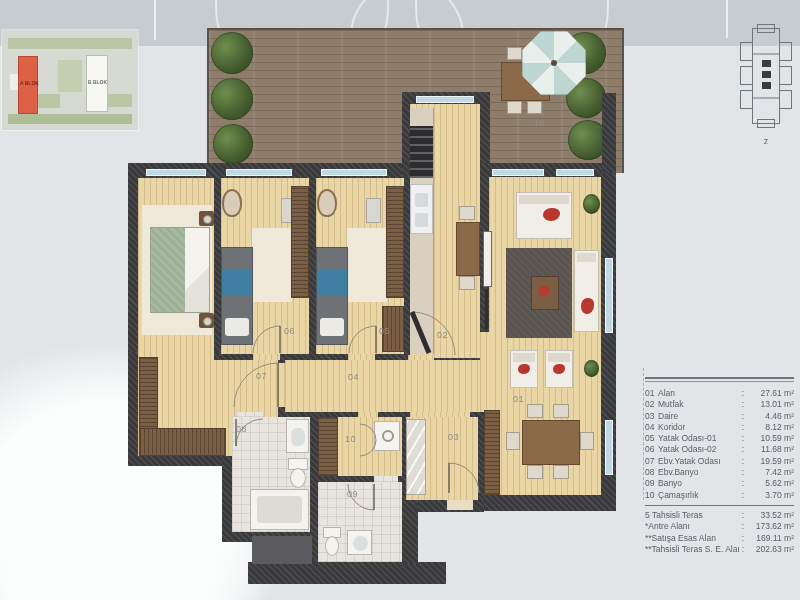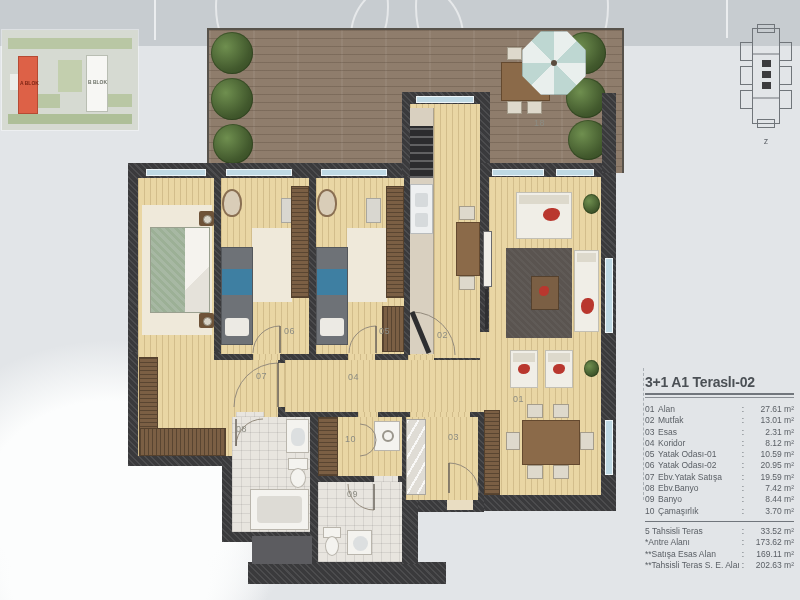--- a/index.html
+++ b/index.html
@@ -289,76 +289,75 @@
   <span class="abs plabel" style="left:348px;top:372px;">04</span>
   <span class="abs plabel" style="left:379px;top:326px;">05</span>
   <span class="abs plabel" style="left:284px;top:326px;">06</span>
   <span class="abs plabel" style="left:256px;top:371px;">07</span>
   <span class="abs plabel" style="left:236px;top:424px;">08</span>
   <span class="abs plabel" style="left:347px;top:489px;">09</span>
   <span class="abs plabel" style="left:345px;top:434px;">10</span>
   <span class="abs plabel" style="left:534px;top:118px;">18</span>
 
   <div id="legend" class="abs">
-    <div class="title">3+1 A1 Teraslı-02</div>
     <div class="rule"></div>
     <div class="rows">
       <div class="lrow">
           <span class="lnum">01</span>
           <span class="lname">Alan</span>
           <span class="lcolon">:</span>
           <span class="lval">27.61 m²</span>
         </div>
       <div class="lrow">
           <span class="lnum">02</span>
           <span class="lname">Mutfak</span>
           <span class="lcolon">:</span>
           <span class="lval">13.01 m²</span>
         </div>
       <div class="lrow">
           <span class="lnum">03</span>
-          <span class="lname">Esas</span>
-          <span class="lcolon">:</span>
-          <span class="lval">2.31 m²</span>
+          <span class="lname">Daire</span>
+          <span class="lcolon">:</span>
+          <span class="lval">4.46 m²</span>
         </div>
       <div class="lrow">
           <span class="lnum">04</span>
           <span class="lname">Koridor</span>
           <span class="lcolon">:</span>
           <span class="lval">8.12 m²</span>
         </div>
       <div class="lrow">
           <span class="lnum">05</span>
           <span class="lname">Yatak Odası-01</span>
           <span class="lcolon">:</span>
           <span class="lval">10.59 m²</span>
         </div>
       <div class="lrow">
           <span class="lnum">06</span>
           <span class="lname">Yatak Odası-02</span>
           <span class="lcolon">:</span>
-          <span class="lval">20.95 m²</span>
+          <span class="lval">11.68 m²</span>
         </div>
       <div class="lrow">
           <span class="lnum">07</span>
-          <span class="lname">Ebv.Yatak Satışa</span>
+          <span class="lname">Ebv.Yatak Odası</span>
           <span class="lcolon">:</span>
           <span class="lval">19.59 m²</span>
         </div>
       <div class="lrow">
           <span class="lnum">08</span>
           <span class="lname">Ebv.Banyo</span>
           <span class="lcolon">:</span>
           <span class="lval">7.42 m²</span>
         </div>
       <div class="lrow">
           <span class="lnum">09</span>
           <span class="lname">Banyo</span>
           <span class="lcolon">:</span>
-          <span class="lval">8.44 m²</span>
+          <span class="lval">5.62 m²</span>
         </div>
       <div class="lrow">
           <span class="lnum">10</span>
           <span class="lname">Çamaşırlık</span>
           <span class="lcolon">:</span>
           <span class="lval">3.70 m²</span>
         </div>
     </div>
     <div class="divider"></div>
     <div>

